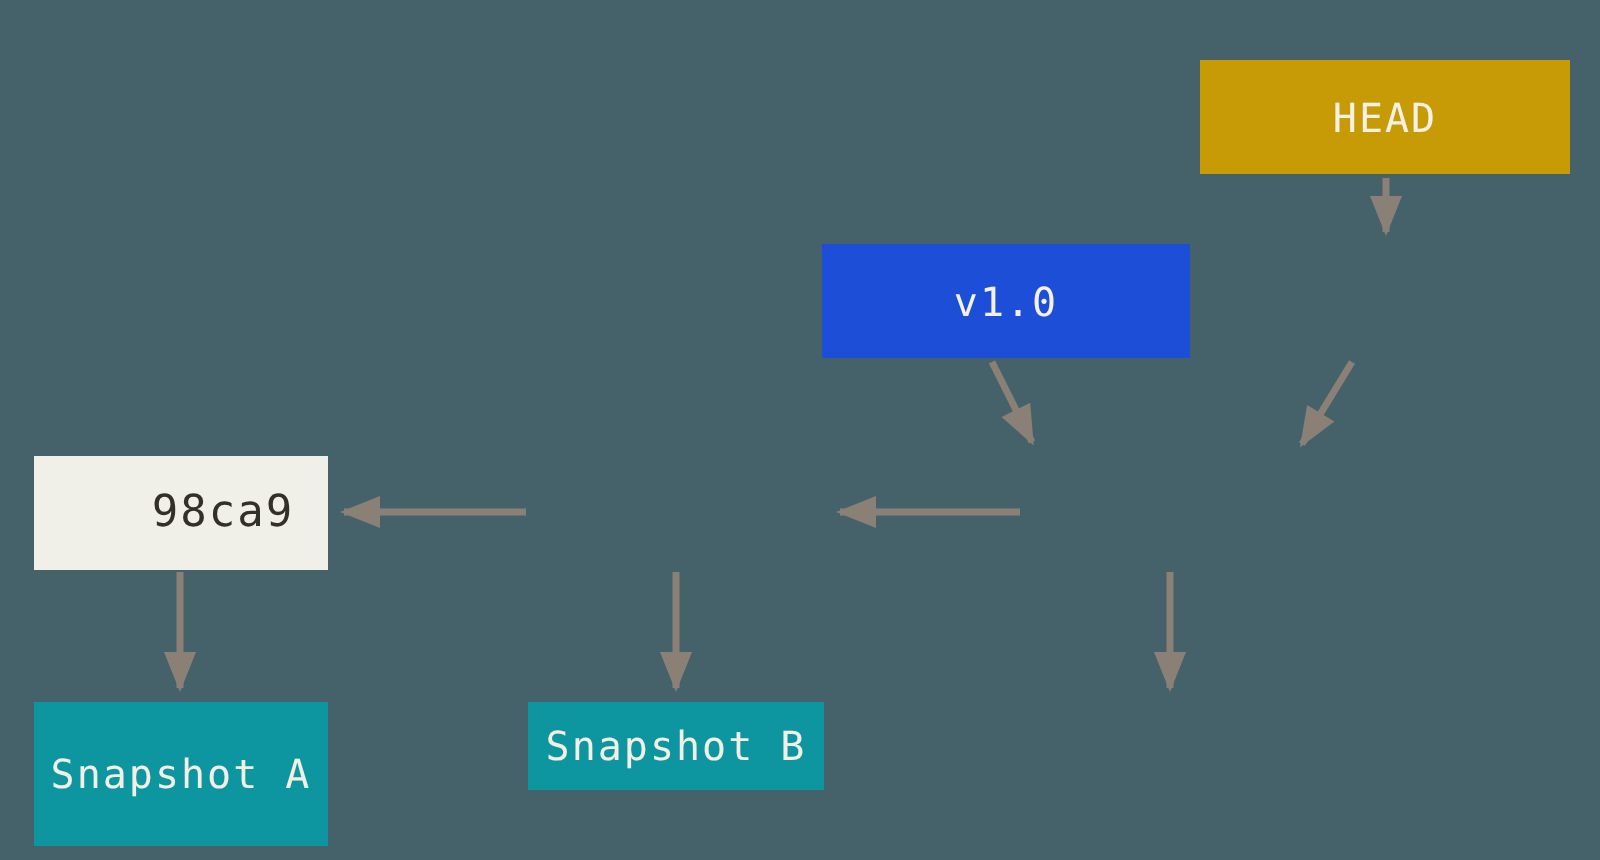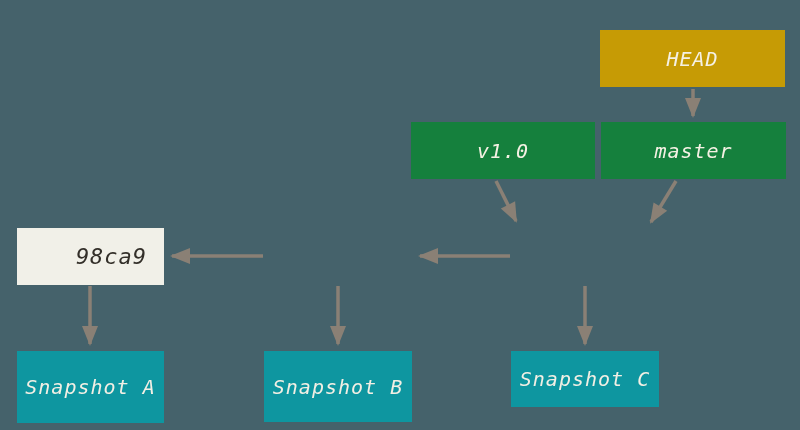--- a/index.html
+++ b/index.html
@@ -3,21 +3,20 @@
 <meta charset="utf-8">
 <style>
   html, body { margin: 0; padding: 0; }
   #canvas {
     position: relative;
     width: 800px;
     height: 430px;
     background: #45626b;
     overflow: hidden;
     font-family: "DejaVu Sans Mono", "Liberation Mono", monospace;
-    font-style: italic;
   }
   #arrow-layer {
     position: absolute;
     left: 0; top: 0;
     width: 800px; height: 430px;
   }
   .box {
     position: absolute;
     display: flex;
     align-items: center;
@@ -26,21 +25,21 @@
     white-space: pre;
   }
   .box span { display: block; }
   .head-box {
     background: #c69b05;
     color: #f5f1e4;
     font-size: 20px;
     letter-spacing: 1px;
   }
   .ref-box {
-    background: #15803d;
+    background: #1d4ed8;
     color: #f5f1e4;
     font-size: 20px;
     letter-spacing: 1px;
   }
   .commit-box {
     background: #f1f0e8;
     color: #332f29;
     font-size: 22px;
     letter-spacing: 1px;
   }
@@ -51,21 +50,21 @@
     letter-spacing: 1px;
   }
   
   #head    { left: 600px; top: 30px;  width: 185px; height: 57px; }
   #v10     { left: 411px; top: 122px; width: 184px; height: 57px; }
   #master  { left: 601px; top: 122px; width: 185px; height: 57px; }
   #c98ca9  { left: 17px;  top: 228px; width: 147px; height: 57px; padding-left: 42px; }
   #c34ac2  { left: 264px; top: 228px; width: 148px; height: 57px; }
   #cf30ab  { left: 511px; top: 228px; width: 147px; height: 57px; }
   #snapA   { left: 17px;  top: 351px; width: 147px; height: 72px; }
-  #snapB   { left: 264px; top: 351px; width: 148px; height: 71px; }
+  #snapB   { left: 264px; top: 351px; width: 148px; height: 44px; }
   #snapC   { left: 511px; top: 351px; width: 148px; height: 56px; }
 </style>
 </head>
 <body>
 
 <div id="canvas">
 
   <svg id="arrow-layer" viewBox="0 0 800 430" xmlns="http://www.w3.org/2000/svg">
     <defs>
       <marker id="ah" markerUnits="userSpaceOnUse" markerWidth="22" markerHeight="18" refX="19" refY="9" orient="auto">
@@ -85,35 +84,29 @@
   </svg>
 
   <div id="head" class="box head-box">
     <span>HEAD</span>
   </div>
 
   <div id="v10" class="box ref-box">
     <span>v1.0</span>
   </div>
 
-  <div id="master" class="box ref-box">
-    <span>master</span>
-  </div>
 
   <div id="c98ca9" class="box commit-box">
     <span>98ca9</span>
   </div>
 
 
 
   <div id="snapA" class="box snapshot-box">
     <span>Snapshot A</span>
   </div>
 
   <div id="snapB" class="box snapshot-box">
     <span>Snapshot B</span>
   </div>
 
-  <div id="snapC" class="box snapshot-box">
-    <span>Snapshot C</span>
-  </div>
 
 </div>
 
 </body></html>

